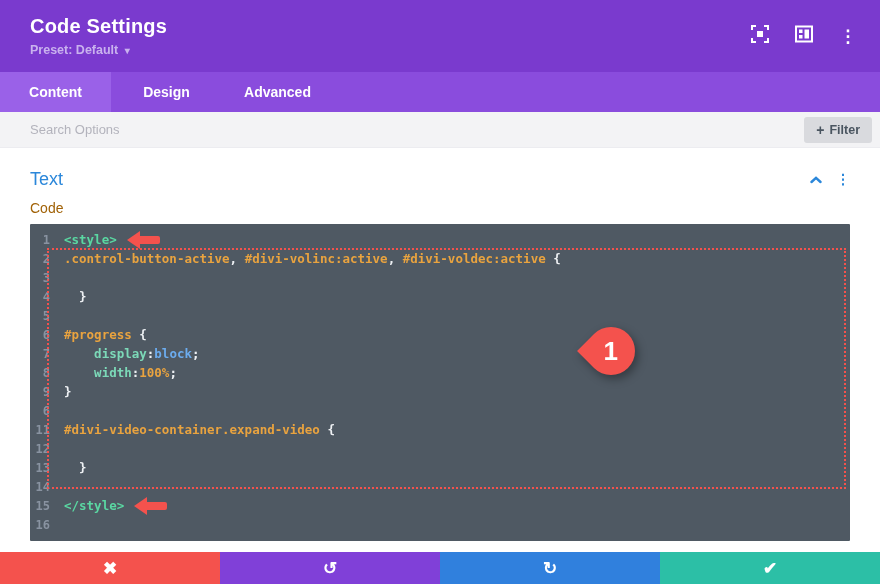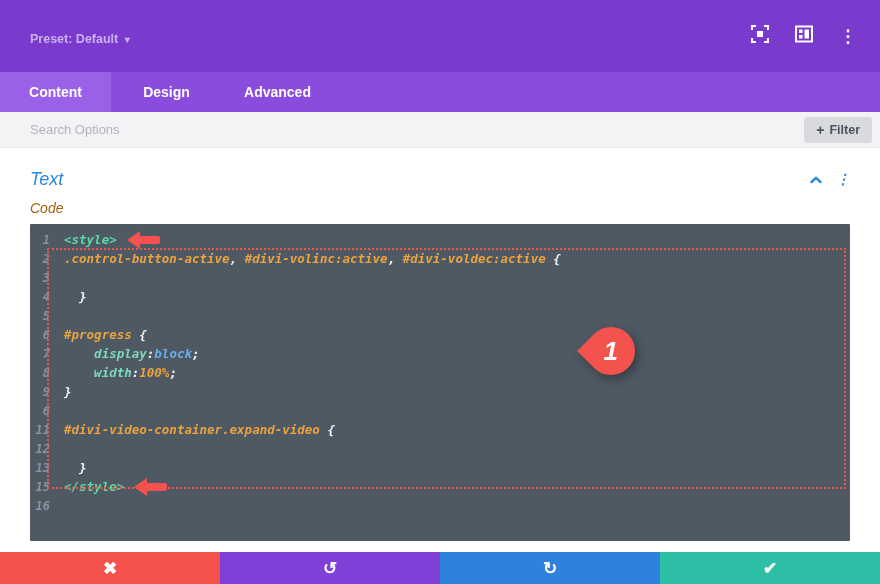--- a/index.html
+++ b/index.html
@@ -28,21 +28,21 @@
     padding:0 8px 0 0; flex:none; border-bottom:1px solid #ececf0; }
   .search-input { flex:1; height:100%; border:none; outline:none; background:transparent;
     padding-left:30px; font-size:13px; color:#666; font-family:"Liberation Sans",sans-serif; }
   .search-input::placeholder { color:#b3b3bc; }
   .filter-btn { height:26px; padding:0 12px; background:#d9dade; border:none; border-radius:3px;
     font-size:12.5px; color:#4a5560; font-weight:bold; cursor:pointer; display:flex;
     align-items:center; gap:5px; font-family:"Liberation Sans",sans-serif; }
   .filter-btn .plus { font-size:14px; }
 
   
-  .content { flex:1; background:#fff; padding:0 30px; position:relative;font-style:italic; }
+  .content { flex:1; background:#fff; padding:0 30px; position:relative; }
   .section-head { display:flex; align-items:center; justify-content:space-between;
     margin-top:19px; height:24px; }
   .section-title { color:#2b87da; font-size:18px; }
   .section-ctrls { display:flex; align-items:center; gap:14px; }
   .chev { cursor:pointer; display:flex; }
   .section-kebab { color:#2b87da; font-size:14px; font-weight:bold; cursor:pointer; }
   .code-label { margin-top:9px; font-size:14px; color:#a16207; }
 
   
   .editor { position:relative; margin-top:8px; width:820px; height:317px;
@@ -83,20 +83,21 @@
     justify-content:center; color:#fff; }
   .footer-btn span { font-size:17px; font-weight:bold; line-height:1; }
 </style>
 </head>
 <body>
 
 <div class="modal">
 
   <div class="hdr">
     <div>
+      <div class="hdr-title">Code Settings</div>
       <div class="hdr-preset">
         <span>Preset: Default</span>
         <span class="caret">▾</span>
       </div>
     </div>
     <div class="hdr-icons">
       <div class="hicon">
         <span>
           <svg width="18" height="18" viewBox="0 0 18 18">
             <path d="M1 5V1h4 M13 1h4v4 M17 13v4h-4 M5 17H1v-4" stroke="#fff" stroke-width="2" fill="none"></path>
@@ -200,20 +201,24 @@
             <span class="line-text"><span class="seg-sel">#divi-video-container.expand-video</span><span class="seg-punct"> {</span></span>
           </div>
           <div class="code-line">
             <span class="line-no">12</span>
           </div>
           <div class="code-line">
             <span class="line-no">13</span>
             <span class="line-text"><span class="seg-punct">  }</span></span>
           </div>
           <div class="code-line">
+            <span class="line-no">14</span>
+            <span class="line-text"></span>
+          </div>
+          <div class="code-line">
             <span class="line-no">15</span>
             <span class="line-text"><span class="seg-tag">&lt;/style&gt;</span></span>
             <span class="code-arrow"></span>
           </div>
           <div class="code-line">
             <span class="line-no">16</span>
             <span class="line-text"></span>
           </div>
         </div>
       <div class="selection-box"></div>

